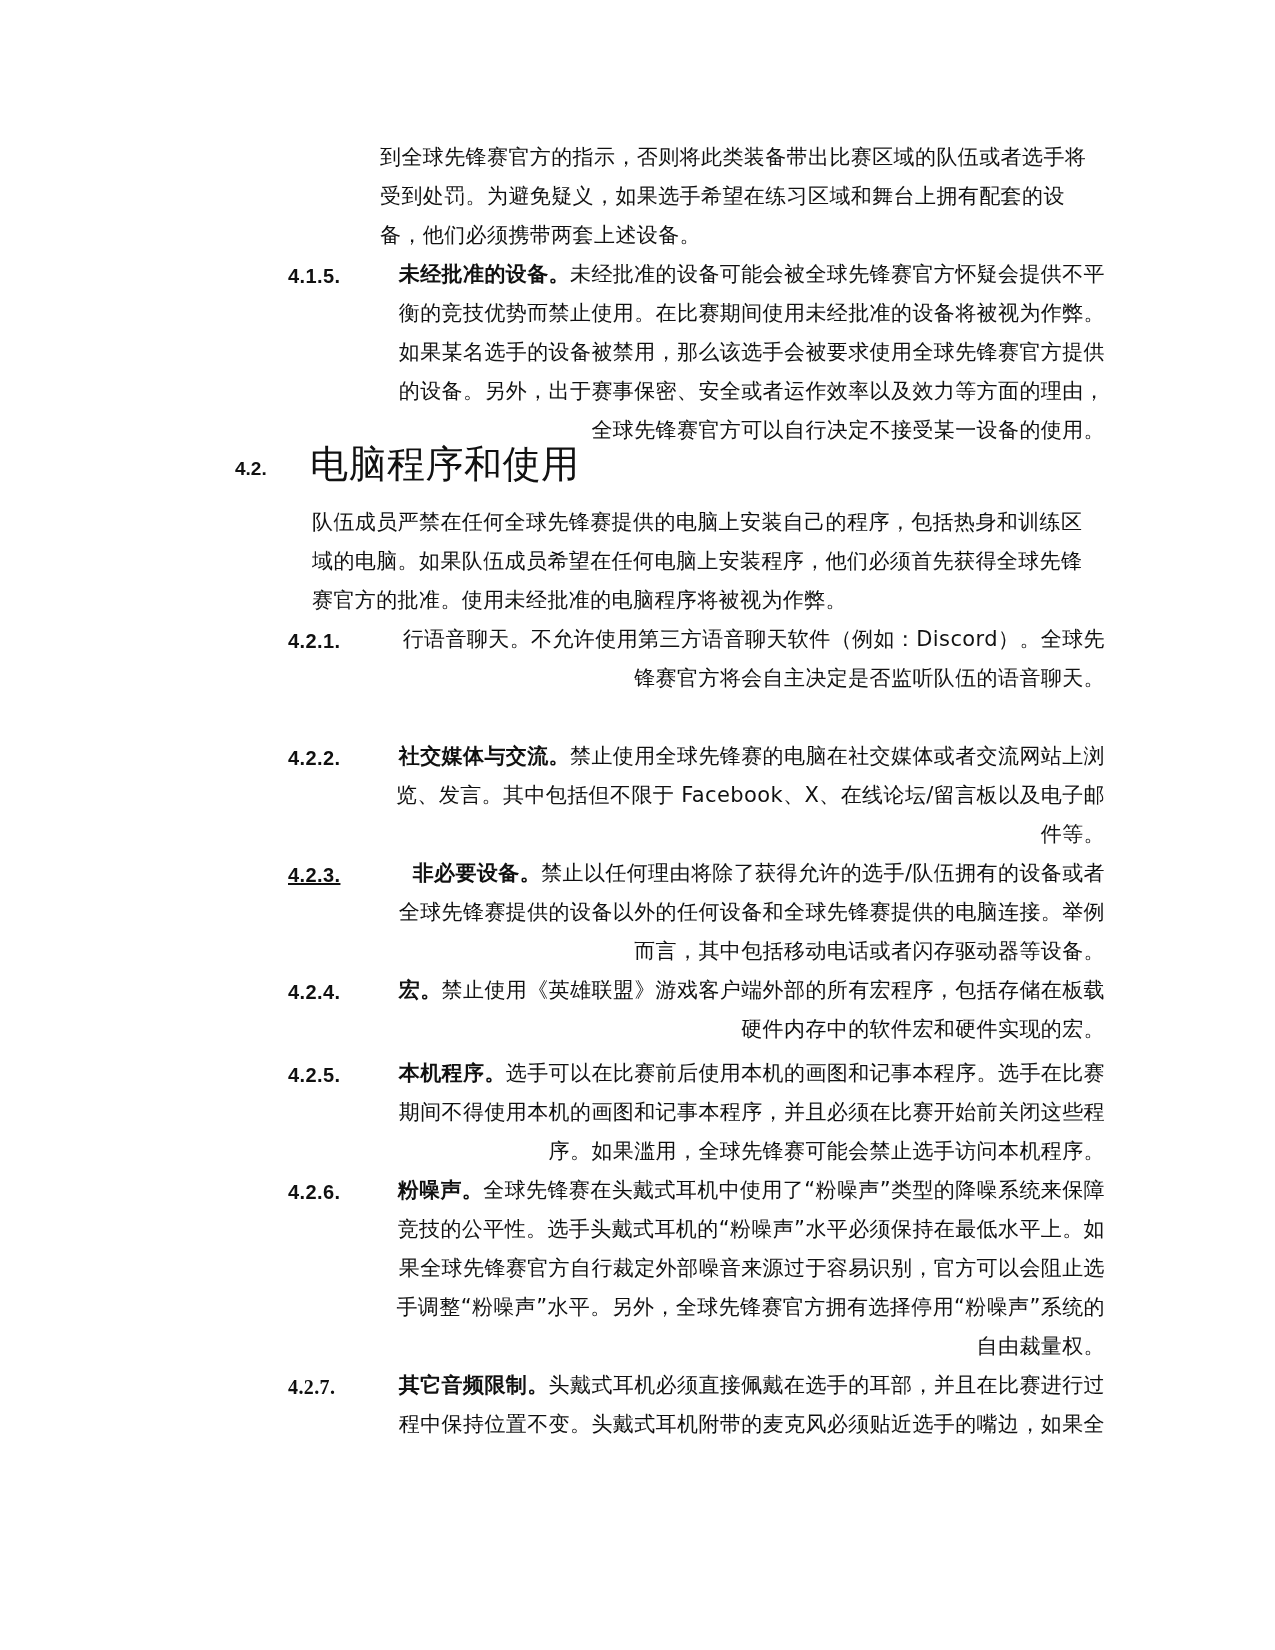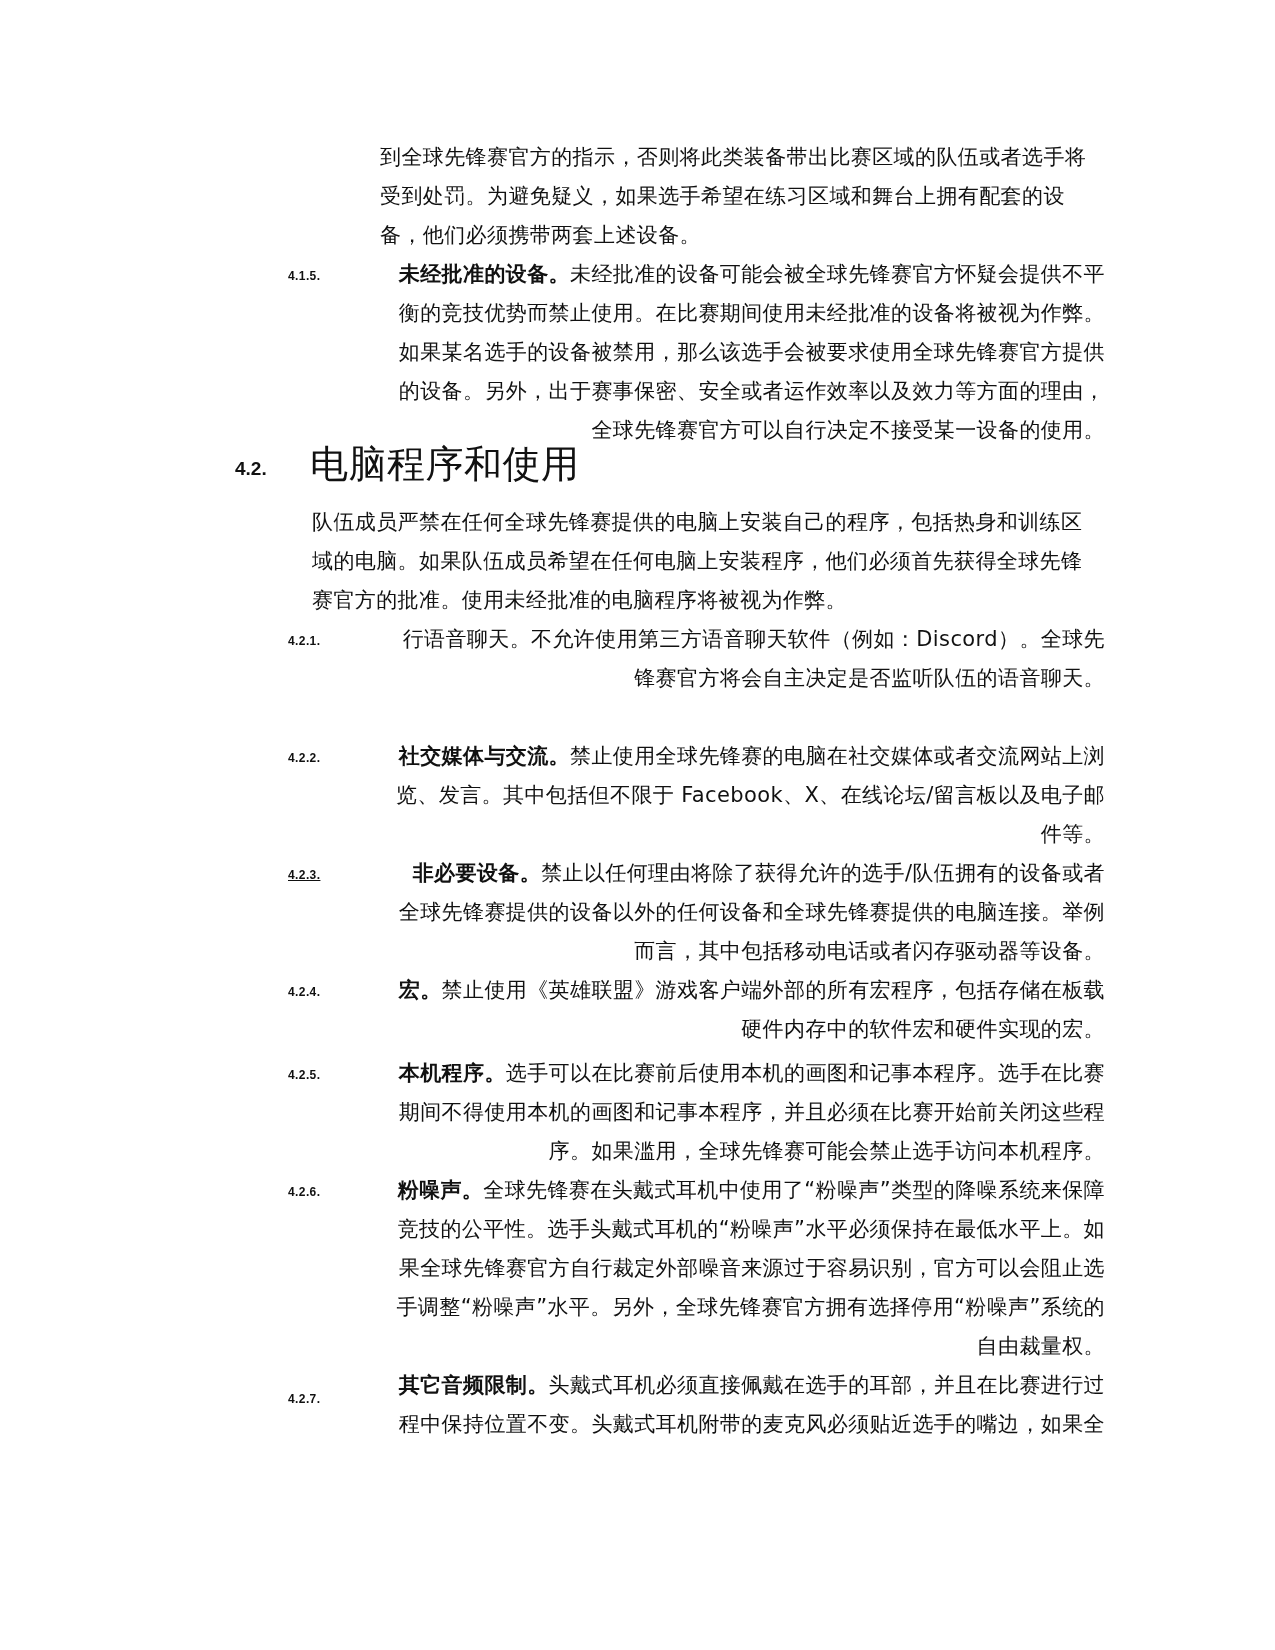--- a/index.html
+++ b/index.html
@@ -13,21 +13,21 @@
       position: absolute;
       font-size: 21px;
       line-height: 39px;
       letter-spacing: 0.4px;
     }
     .cont { left: 380px; width: 725px; }
     .item { left: 288px; width: 820px; }
     .item .num {
       position: absolute; left: 0; top: 0;
       font-family: "Liberation Sans", sans-serif;
-      font-weight: bold; font-size: 12px;
+      font-weight: bold; font-size: 20px;
     }
     .item .body { margin-left: 92px; width: 725px; text-align: right; }
     .item .lead { font-weight: bold; }
     .section-head {
       position: absolute; left: 235px; top: 442px; width: 900px; height: 50px;
     }
     .section-head .num {
       position: absolute; left: 0; top: 16px;
       font-family: "Liberation Sans", sans-serif;
       font-weight: bold; font-size: 19px;
@@ -120,20 +120,20 @@
     <div class="body">
       <span class="line"><span class="lead">粉噪声。</span><span>全球先锋赛在头戴式耳机中使用了“粉噪声”类型的降噪系统来保障</span></span>
       <span class="line">竞技的公平性。选手头戴式耳机的“粉噪声”水平必须保持在最低水平上。如</span>
       <span class="line">果全球先锋赛官方自行裁定外部噪音来源过于容易识别，官方可以会阻止选</span>
       <span class="line">手调整“粉噪声”水平。另外，全球先锋赛官方拥有选择停用“粉噪声”系统的</span>
       <span class="line">自由裁量权。</span>
     </div>
   </div>
 
   <div class="para item" style="top:1366px;">
-    <span class="num" style="top:14px;">4.2.7.</span>
+    <span class="num" style="top:2px;font-family:Liberation Serif, serif;">4.2.7.</span>
     <div class="body">
       <span class="line"><span class="lead">其它音频限制。</span><span>头戴式耳机必须直接佩戴在选手的耳部，并且在比赛进行过</span></span>
       <span class="line">程中保持位置不变。头戴式耳机附带的麦克风必须贴近选手的嘴边，如果全</span>
     </div>
   </div>
 
 </div>
 
 </body></html>

